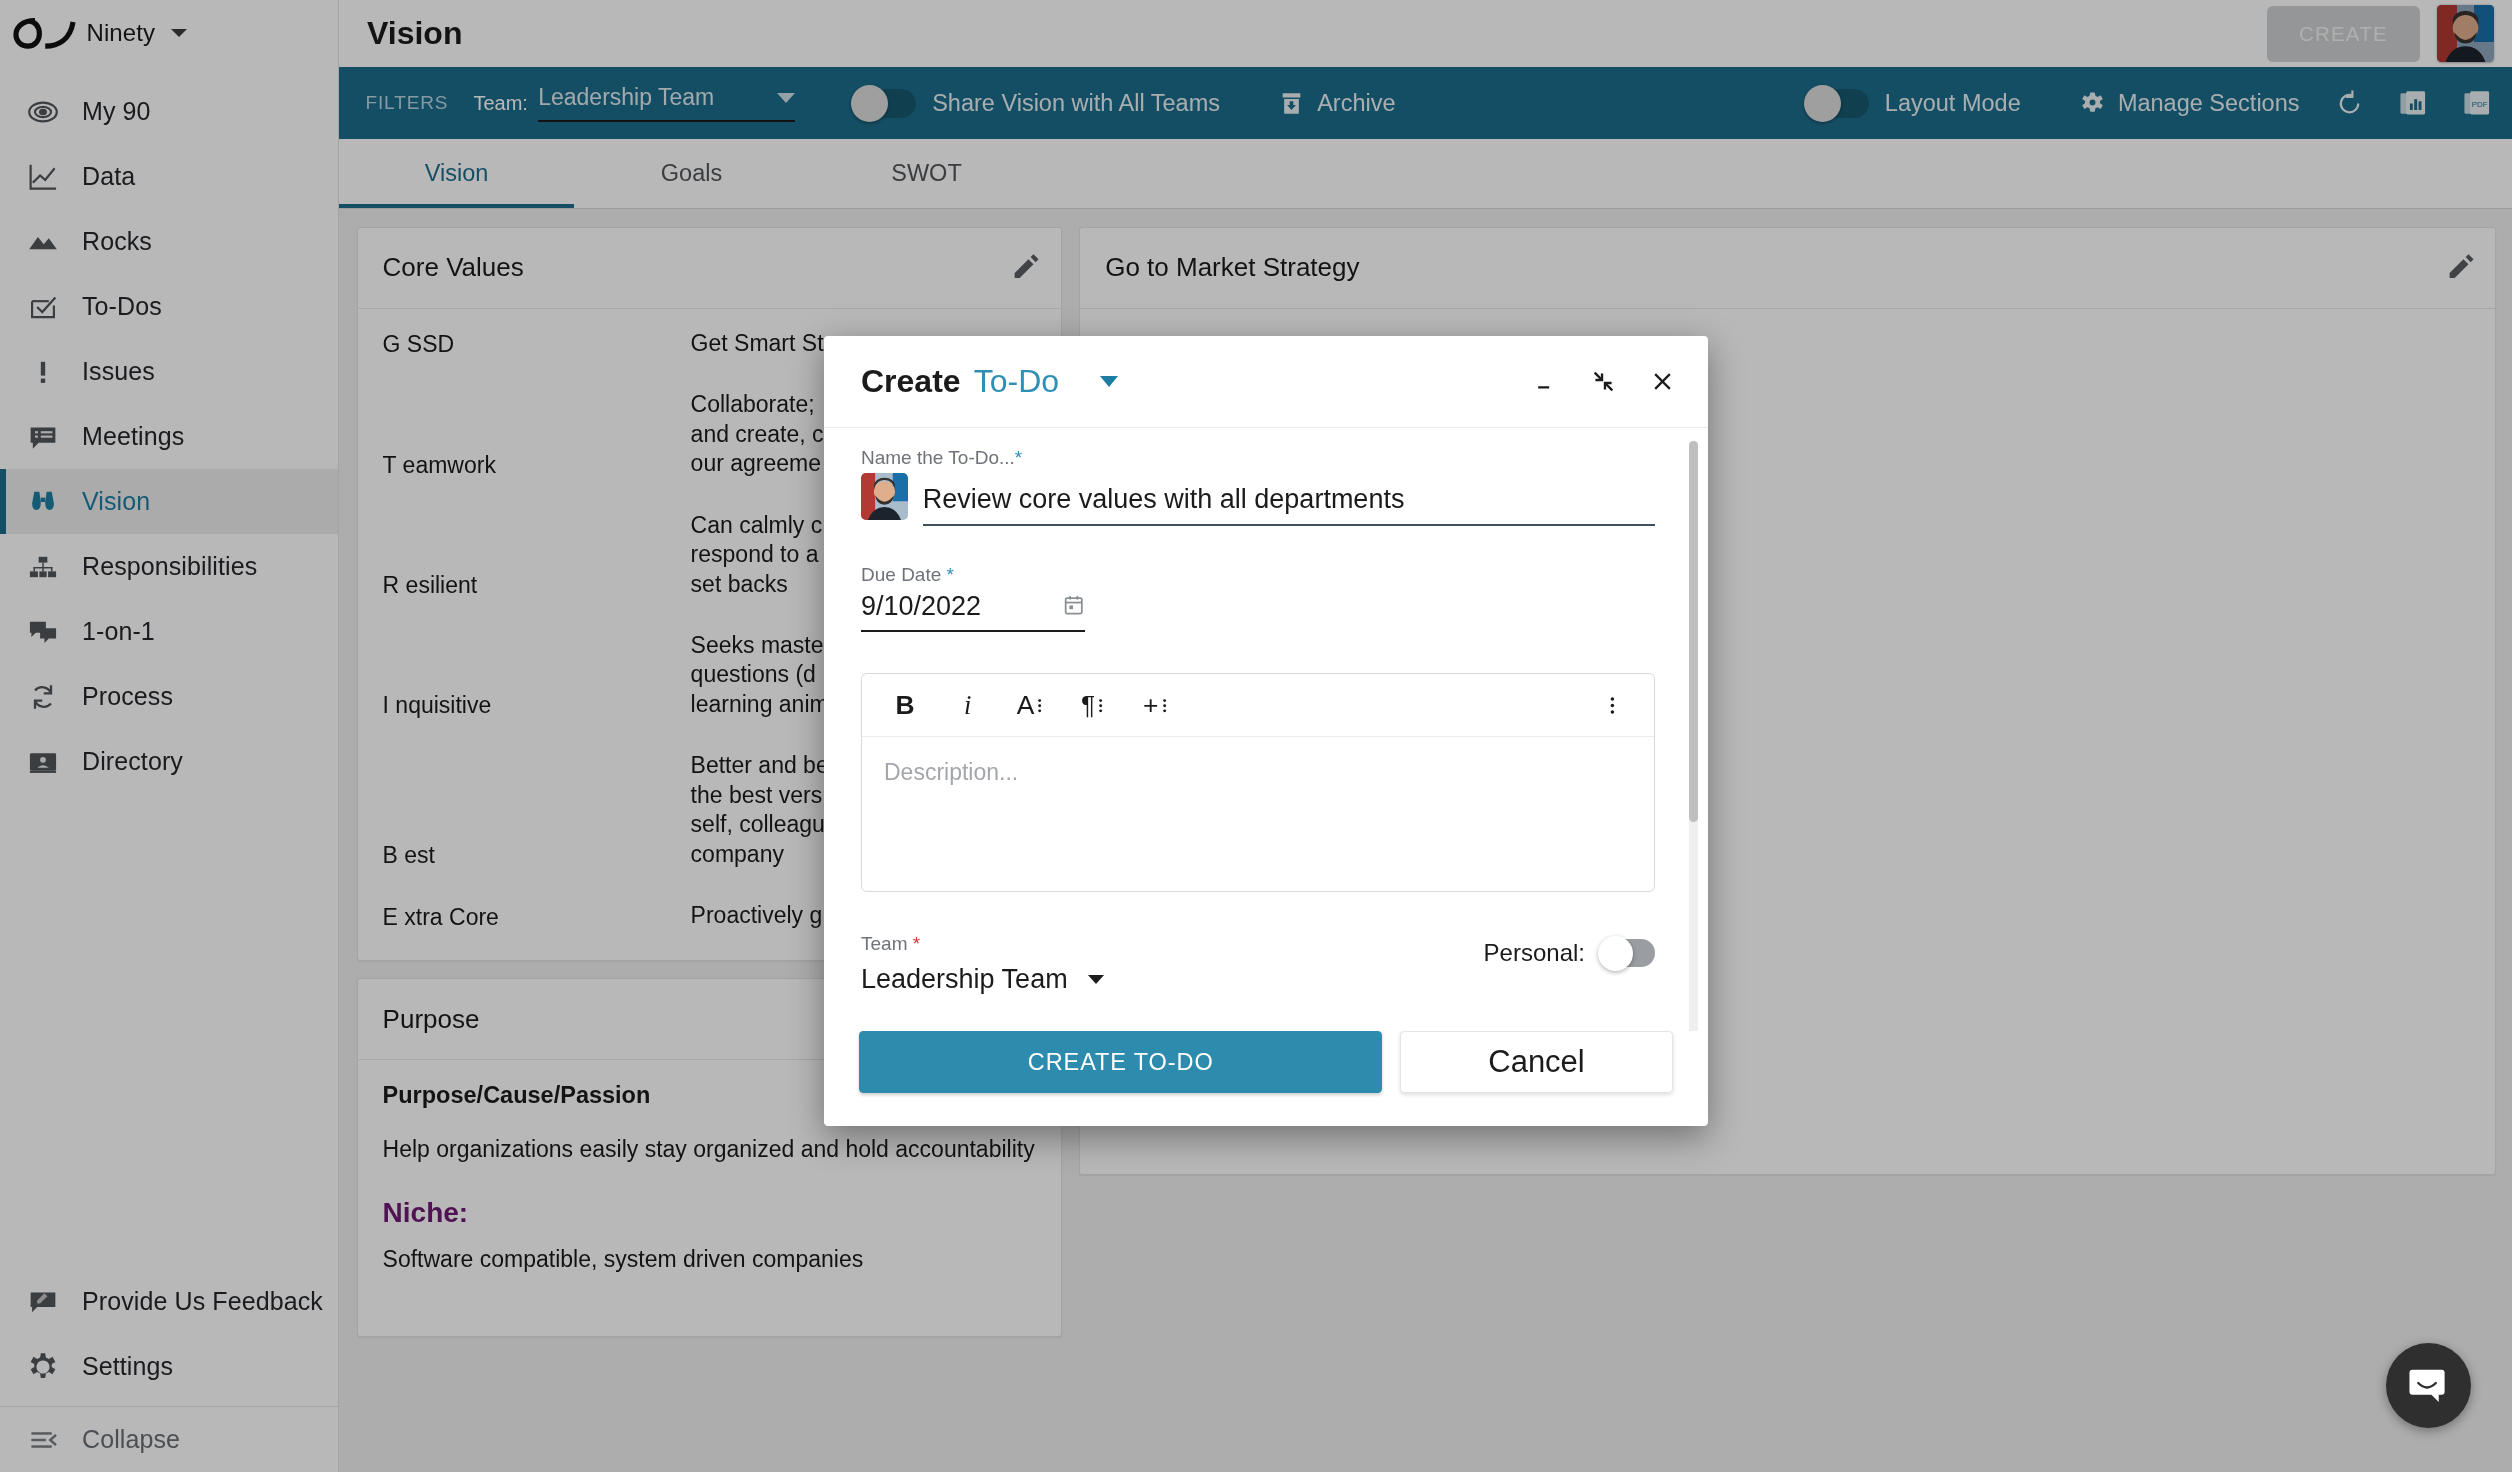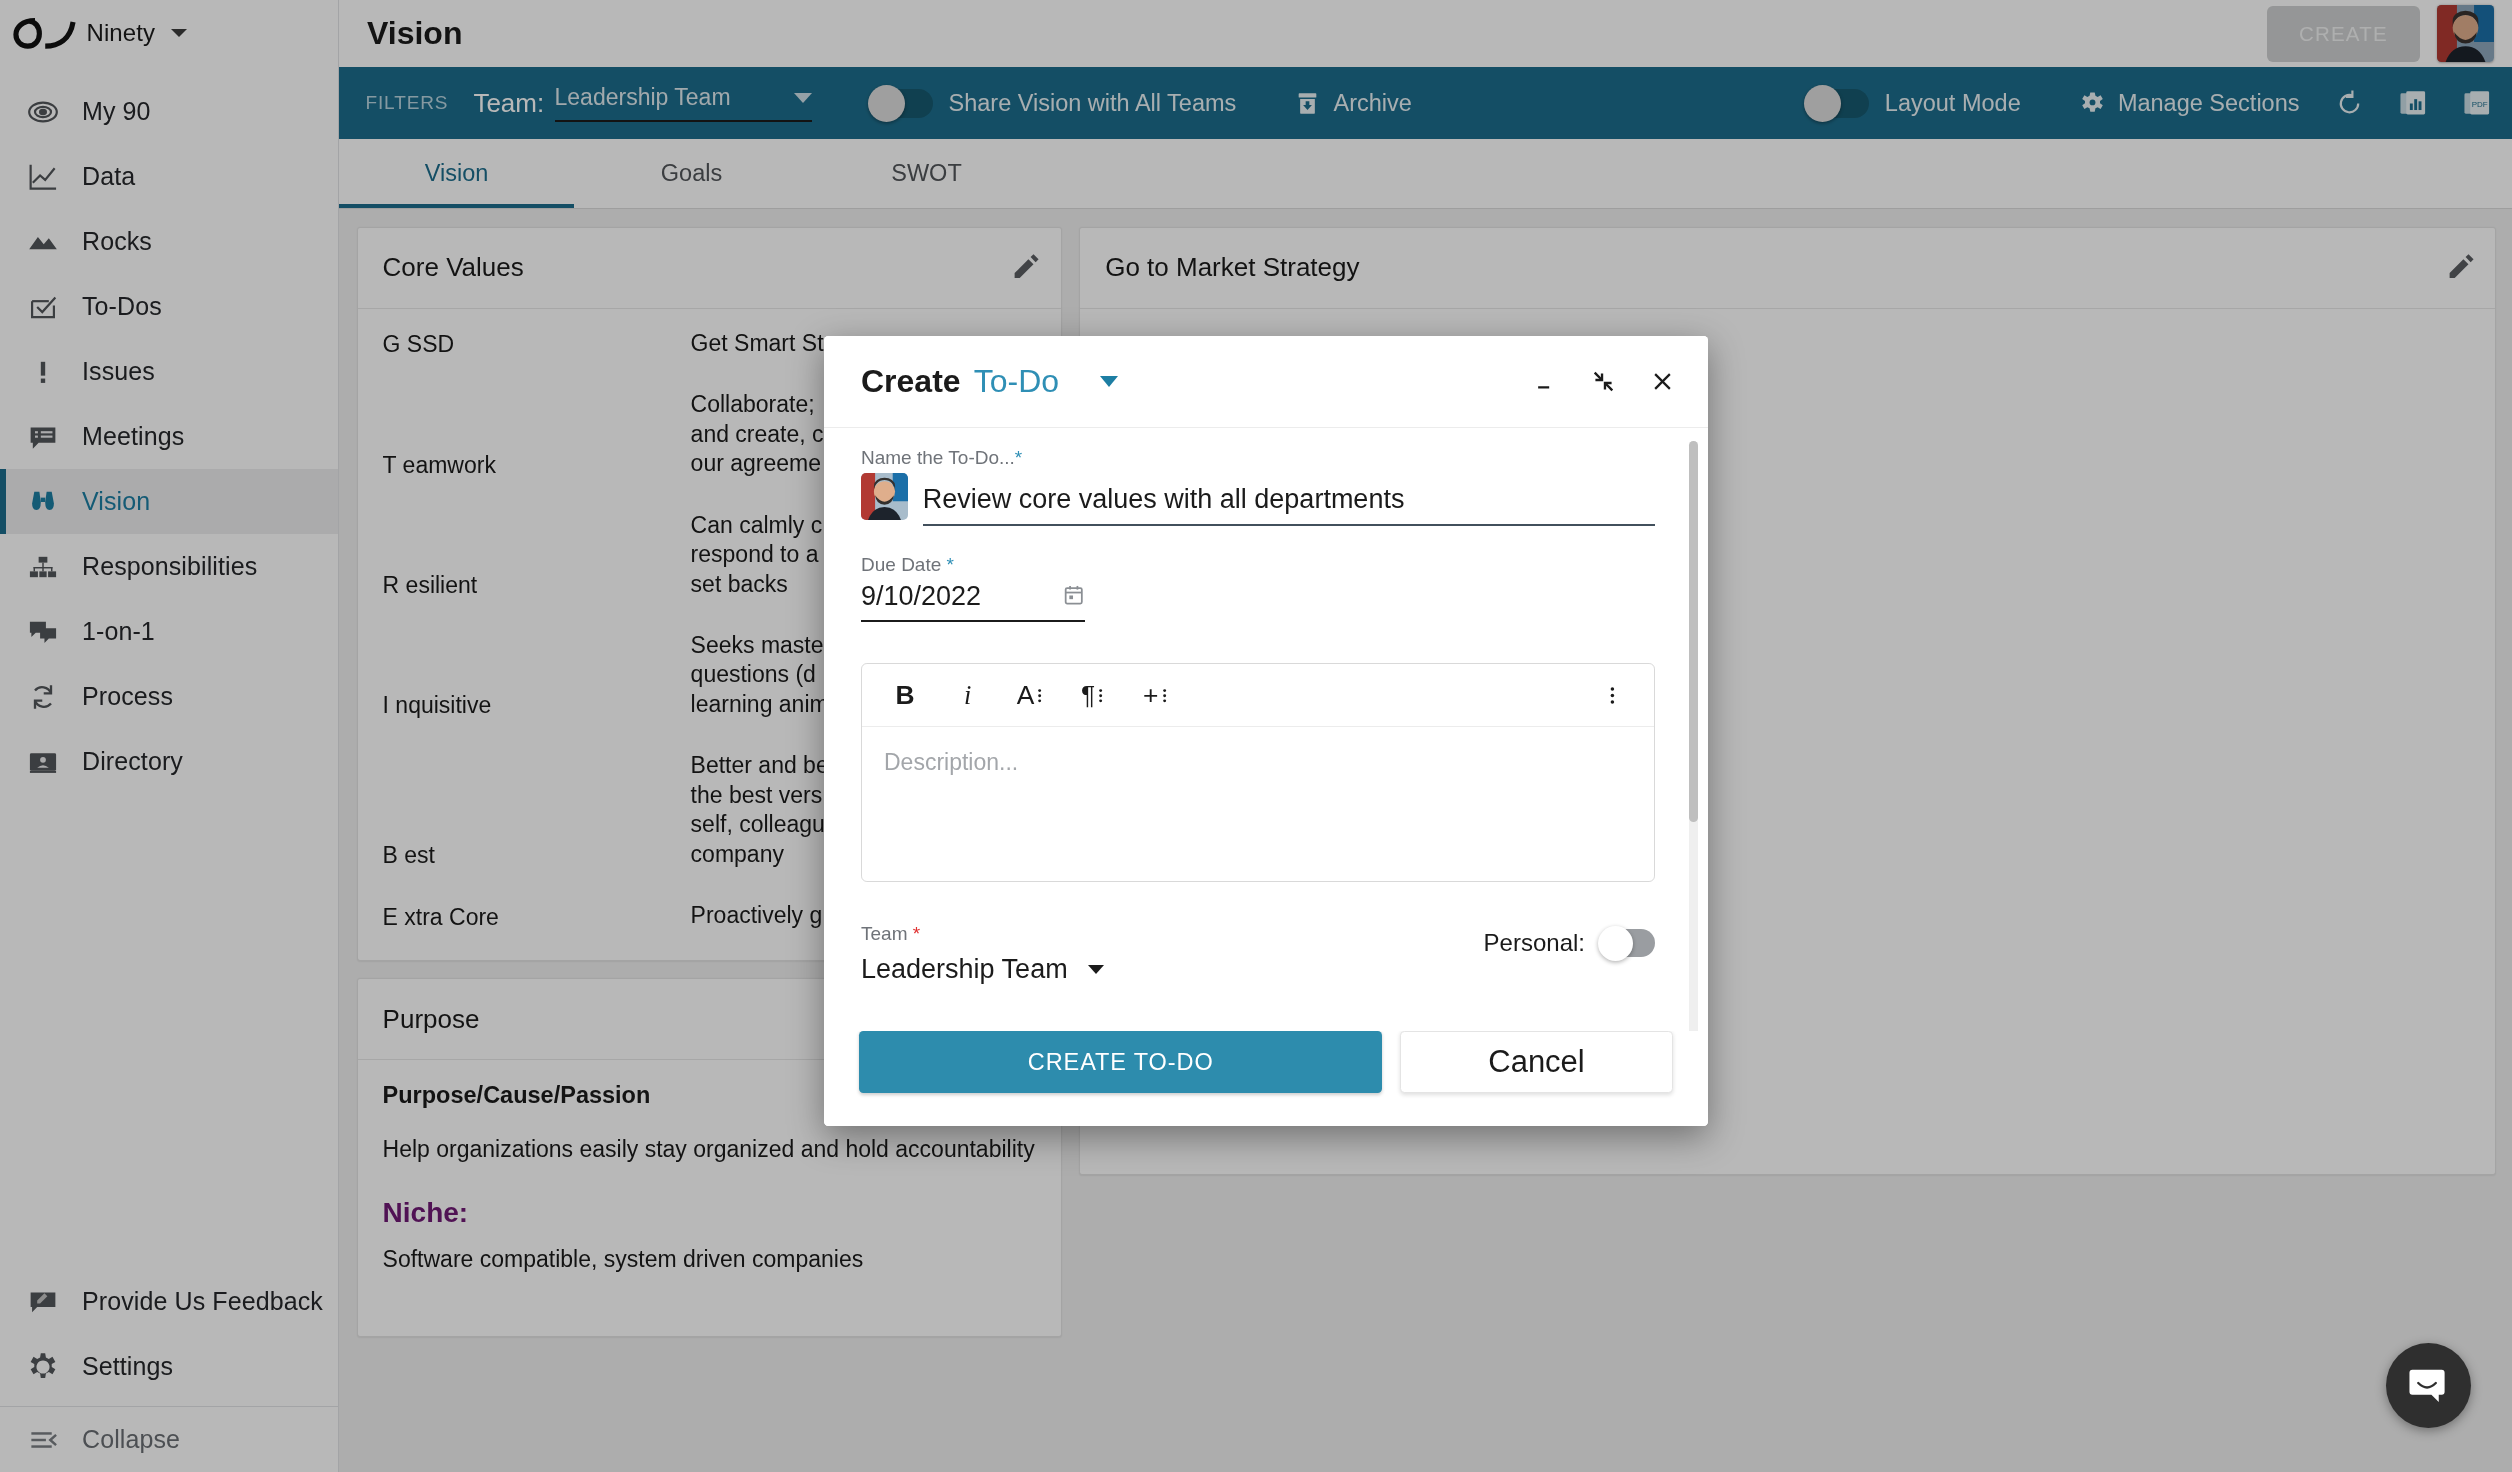--- a/index.html
+++ b/index.html
@@ -101,21 +101,21 @@
   
   .toolbar {
     height: 72px; background: #1d6d8c;
     display: flex; align-items: center;
     padding: 0 20.5px 0 26.4px; flex: none; color: #ffffff;
   }
   .filters-label {
     font-size: 19px; color: #b9d5e0; letter-spacing: 0.9px;
     margin-right: 25px;
   }
-  .team-label { font-size: 26px; color: #ffffff; margin-right: 10.3px; }
+  .team-label { font-size: 20px; color: #ffffff; margin-right: 10.3px; }
   .team-select {
     position: relative;
     min-width: 257px; display: flex; align-items: center;
     border-bottom: 2.2px solid #1b1b1b;
     padding-bottom: 8.8px; cursor: pointer;
   }
   .team-select .val { font-size: 23px; color: #dfeaef; }
   .team-select .caret {
     margin-left: auto; width: 0; height: 0;
     border-left: 9.5px solid transparent;
@@ -249,21 +249,21 @@
     width: 47px; height: 47px; border-radius: 5.1px; overflow: hidden; flex: none;
     margin-bottom: 5.9px;
   }
   .name-input {
     flex: 1 1 auto; border: none; outline: none;
     border-bottom: 2.2px solid #42505c;
     font-size: 27px; color: #1b1b1b; padding: 0 0 8.8px 0;
     font-family: "Liberation Sans", sans-serif; background: transparent;
   }
 
-  .date-wrap { margin-top: 28px; }
+  .date-wrap { margin-top: 38px; }
   .date-field {
     width: 224px; display: flex; align-items: center;
     border-bottom: 2.2px solid #1b1b1b; padding-bottom: 8.8px;
   }
   .date-val {
     font-size: 27px; color: #1b1b1b; border: none; outline: none;
     background: transparent; width: 169px;
     font-family: "Liberation Sans", sans-serif;
   }
   .cal-icon { margin-left: auto; color: #8b8f94; cursor: pointer; }

